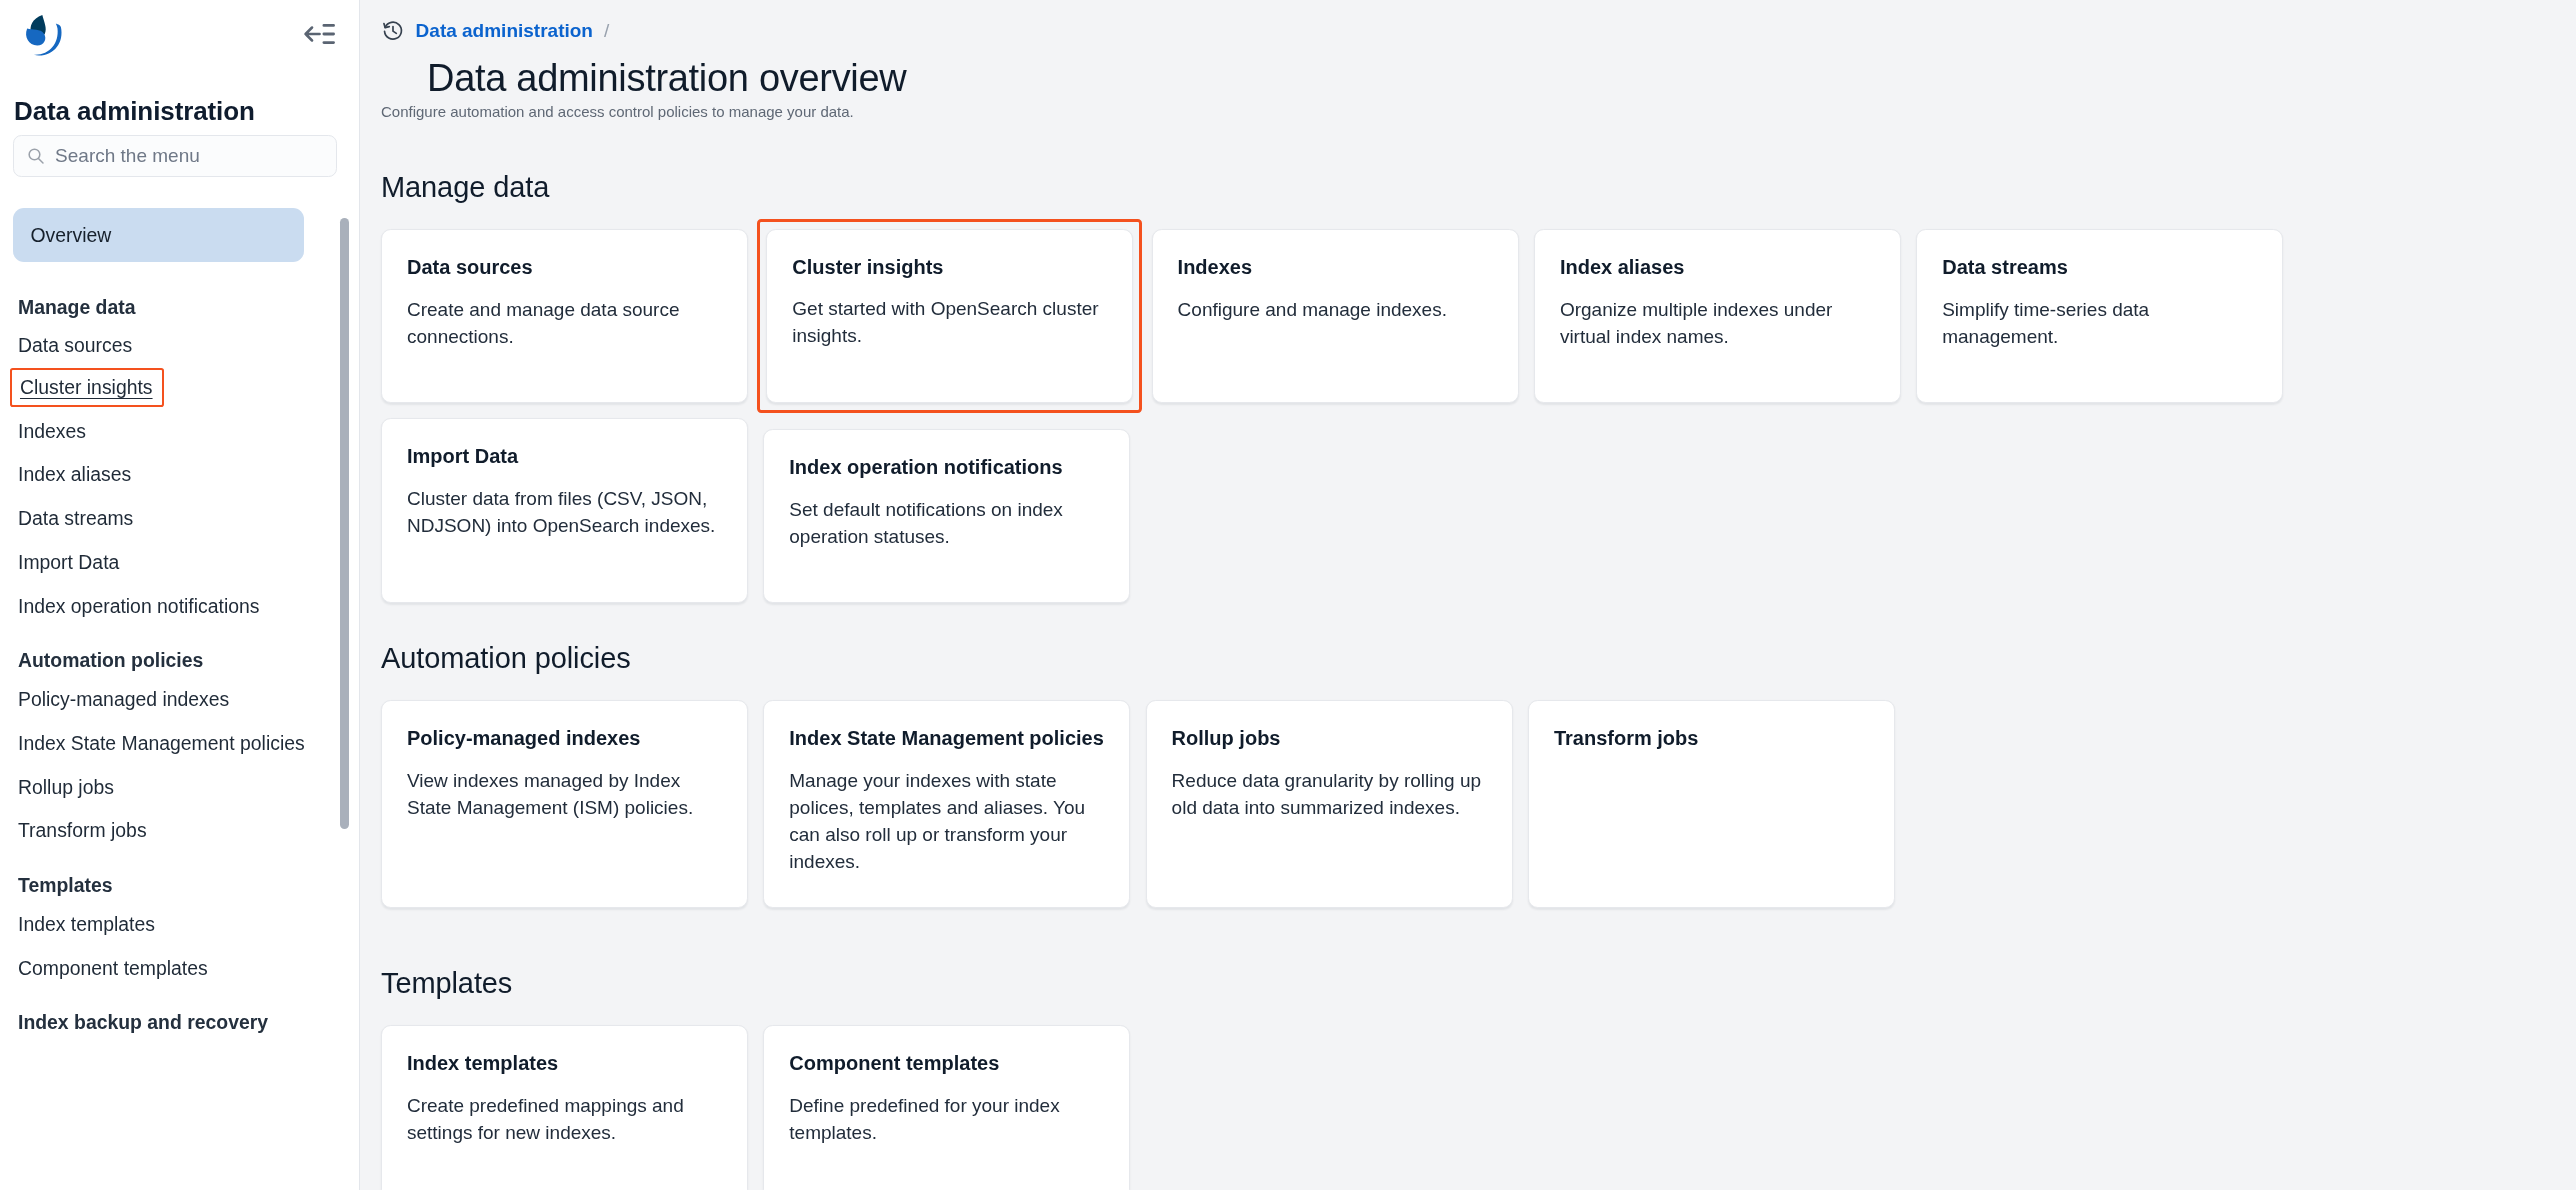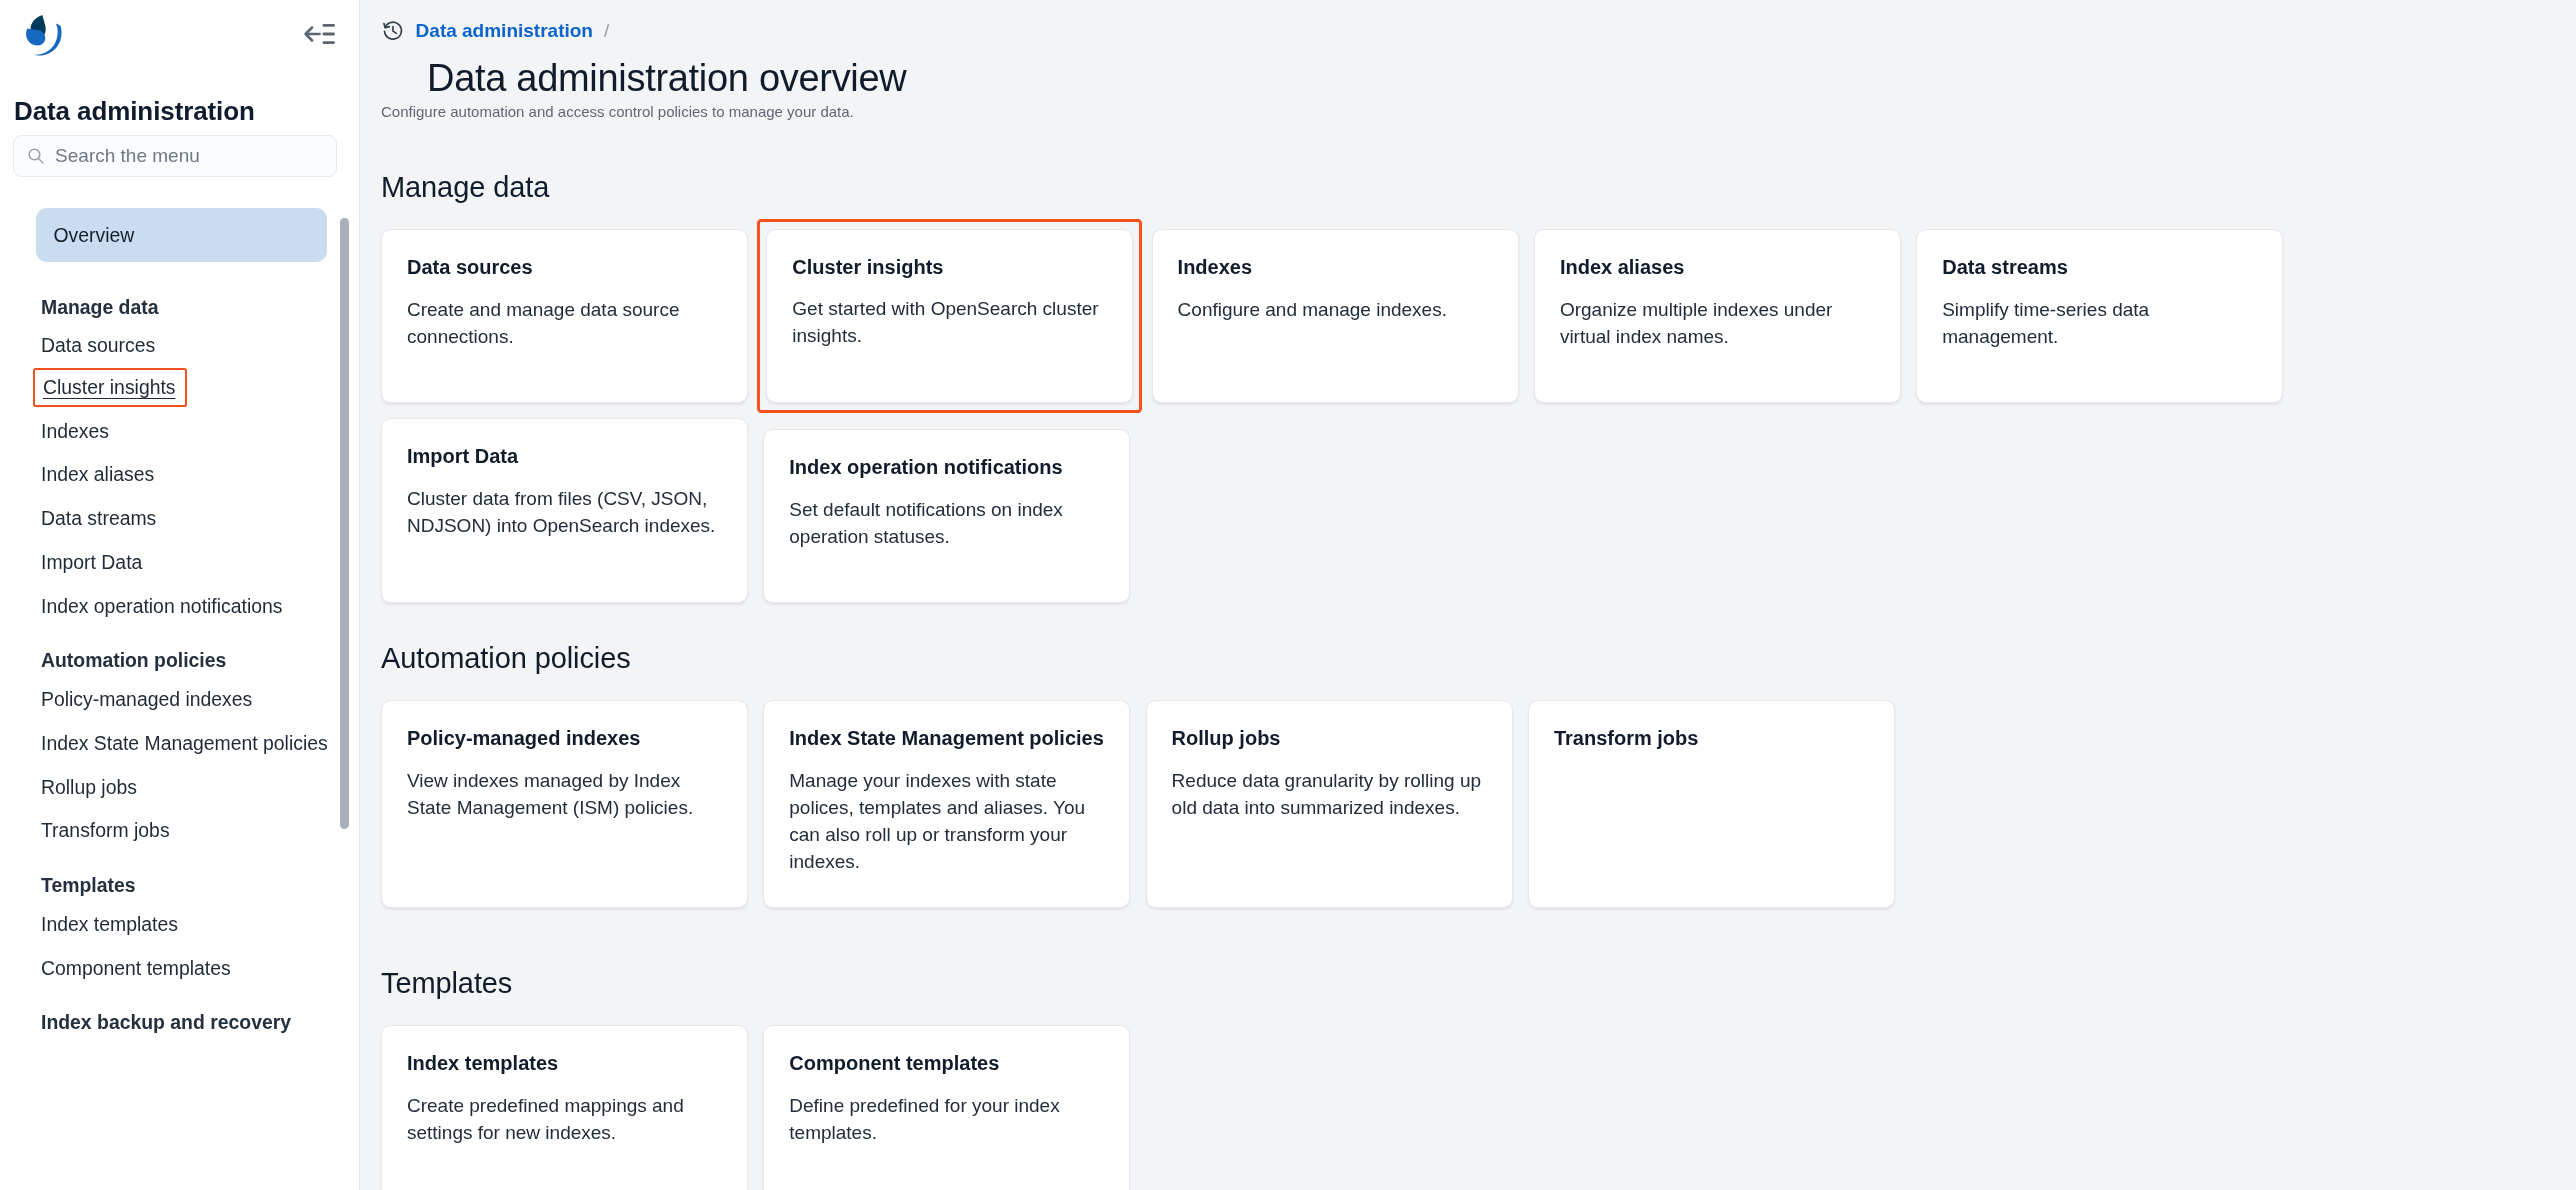--- a/index.html
+++ b/index.html
@@ -42,21 +42,21 @@
     display: flex; align-items: center; padding: 0 12.5px;
   }
   .sb-search .mag { width: 19.4px; height: 19.4px; flex: 0 0 19.4px; margin-right: 9.7px; opacity: .65; }
   .sb-search input {
     border: none; outline: none; background: transparent;
     font-family: "Liberation Sans", sans-serif;
     font-size: 19px; color: #1d2935; width: 100%;
   }
   .sb-search input::placeholder { color: #6f7887; }
 
-  .sb-nav { position: absolute; left: 0; top: 208px; width: 316px; margin-left: 23px; }
+  .sb-nav { position: absolute; left: 0; top: 208px; width: 316px; }
   .nav-selected {
     margin: 0 12.5px 12.5px 12.5px;
     height: 54px;
     background: #cadcf0;
     border-radius: 11px;
     display: flex; align-items: center;
     padding-left: 18px;
     font-size: 19.4px; color: #16202c;
     cursor: pointer;
   }

